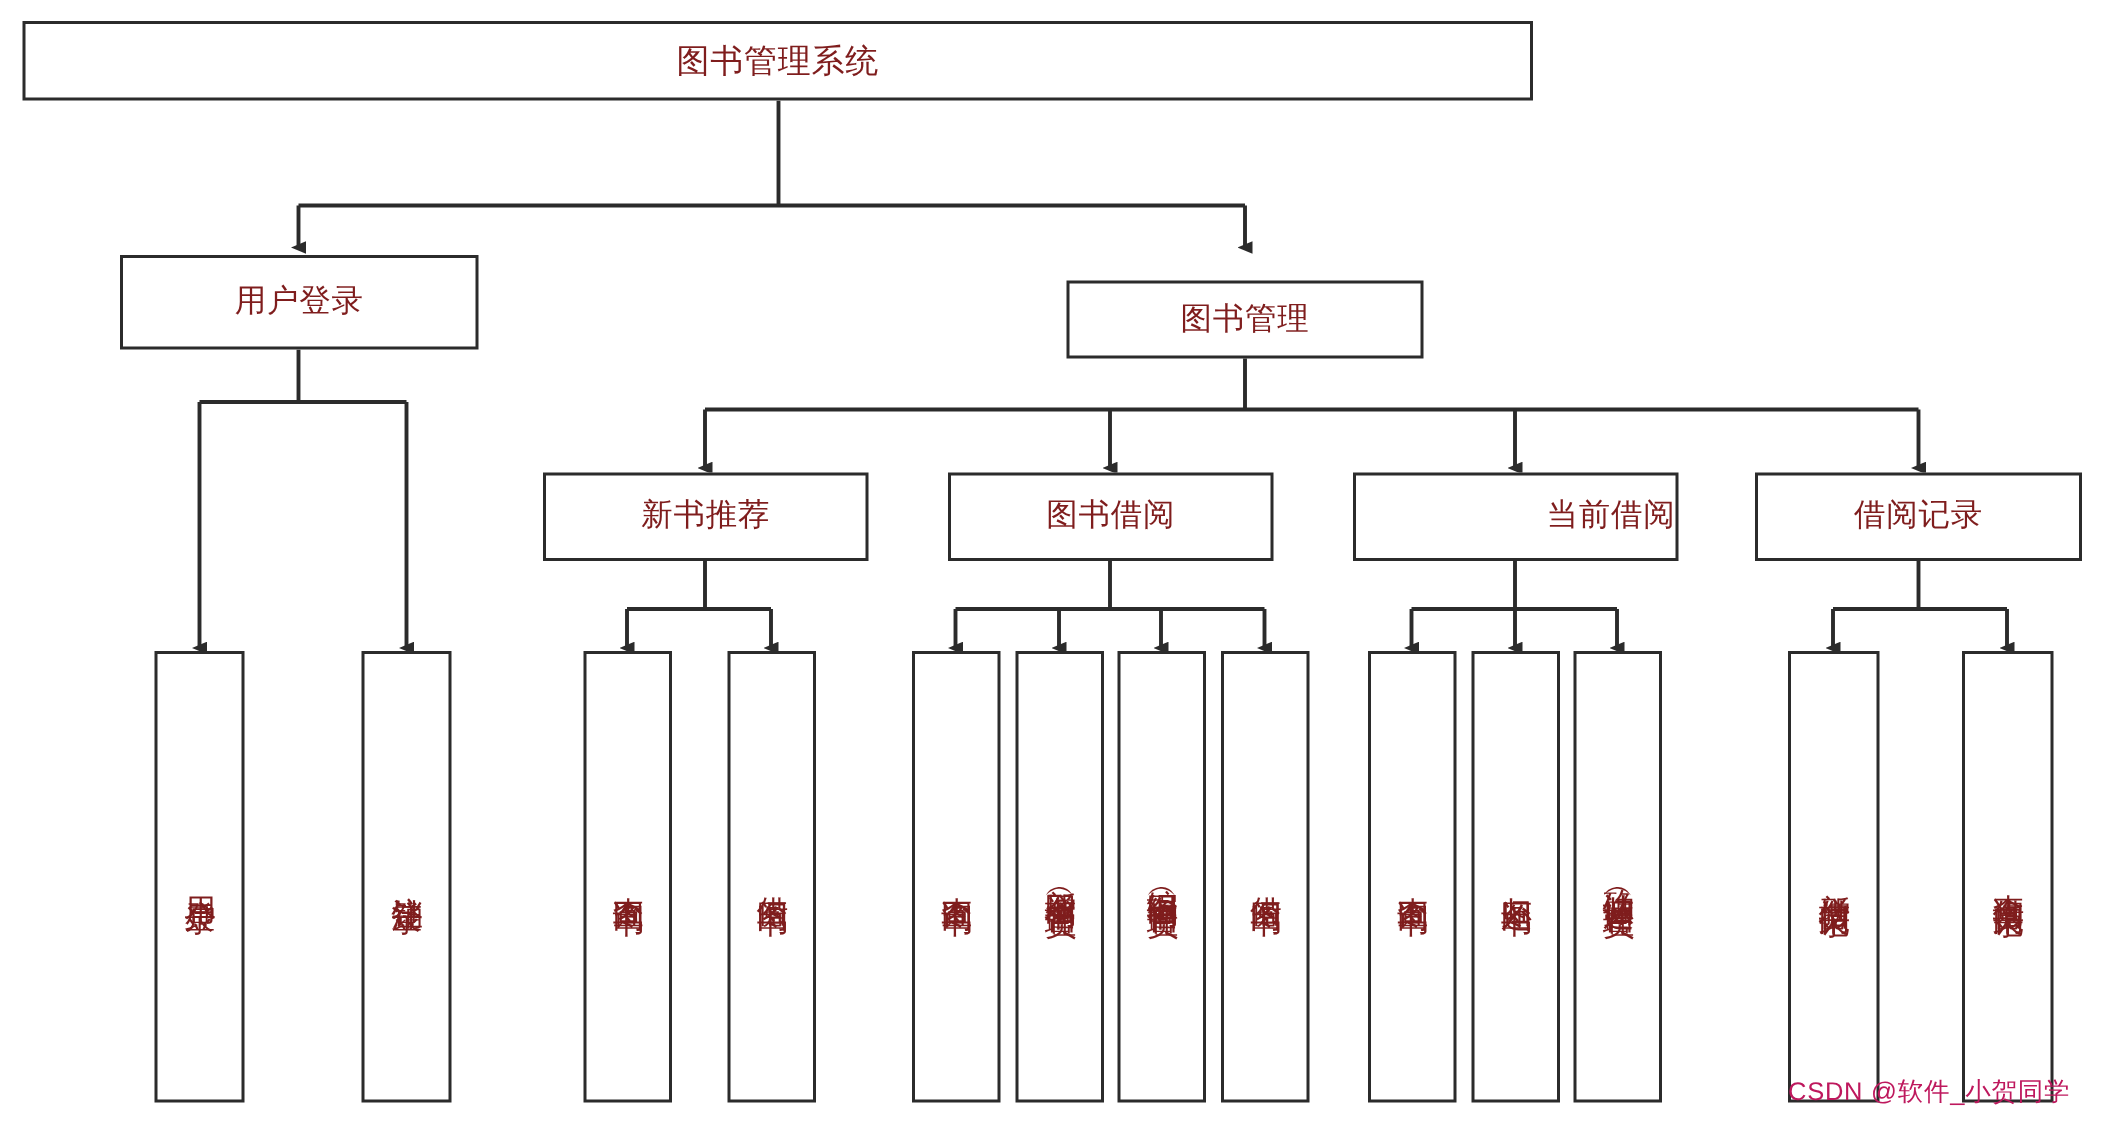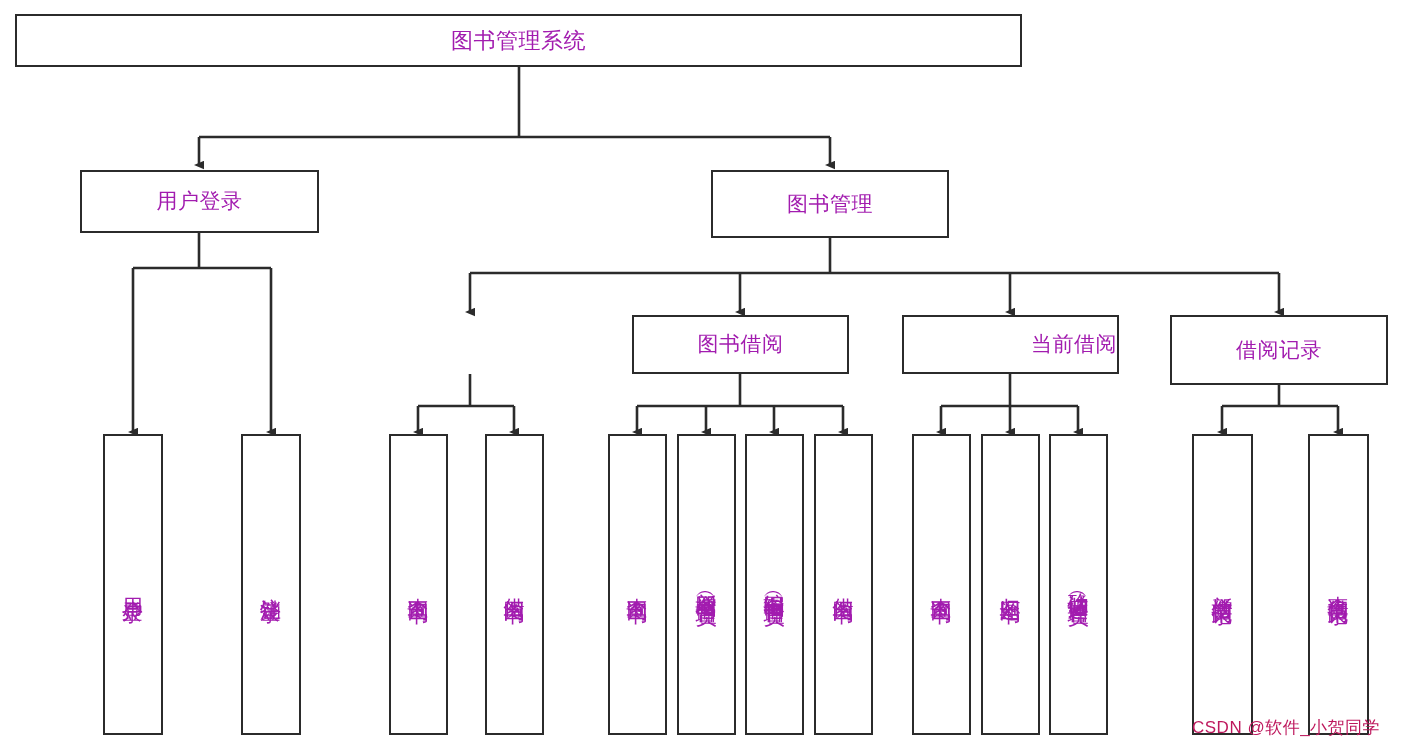--- a/index.html
+++ b/index.html
@@ -33,21 +33,21 @@
     background: #ffffff;
     display: flex;
     align-items: center;
     justify-content: center;
     text-align: center;
   }
   .node .lbl {
     font-size: 21px;
     line-height: 1.18;
     letter-spacing: 0.5px;
-    color: #a21caf;
+    color: #7f1d1d;
     white-space: nowrap;
   }
   
   .node.vert .lbl {
     writing-mode: vertical-rl;
     text-orientation: upright;
     letter-spacing: 2px;
     white-space: normal;
     line-height: 1.0;
   }
@@ -116,31 +116,34 @@
     </g>
   </svg>
 
   <div class="node root" style="left:15px; top:14px; width:1007px; height:53px;">
     <span class="lbl">图书管理系统</span>
   </div>
 
   <div class="node" style="left:80px; top:170px; width:239px; height:63px;">
     <span class="lbl">用户登录</span>
   </div>
-  <div class="node" style="left:711px; top:170px; width:238px; height:68px;">
+  <div class="node" style="left:711px; top:187px; width:238px; height:52px;">
     <span class="lbl">图书管理</span>
   </div>
 
+  <div class="node" style="left:362px; top:315px; width:217px; height:59px;">
+    <span class="lbl">新书推荐</span>
+  </div>
   <div class="node" style="left:632px; top:315px; width:217px; height:59px;">
     <span class="lbl">图书借阅</span>
   </div>
   <div class="node" style="left:902px; top:315px; width:217px; height:59px;justify-content:flex-end;">
     <span class="lbl">当前借阅</span>
   </div>
-  <div class="node" style="left:1170px; top:315px; width:218px; height:70px;">
+  <div class="node" style="left:1170px; top:315px; width:218px; height:59px;">
     <span class="lbl">借阅记录</span>
   </div>
 
   <div class="node vert" style="left:103px; top:434px; width:60px; height:301px;">
     <span class="lbl">用户登录</span>
   </div>
   <div class="node vert" style="left:241px; top:434px; width:60px; height:301px;">
     <span class="lbl">注销登录</span>
   </div>
 

